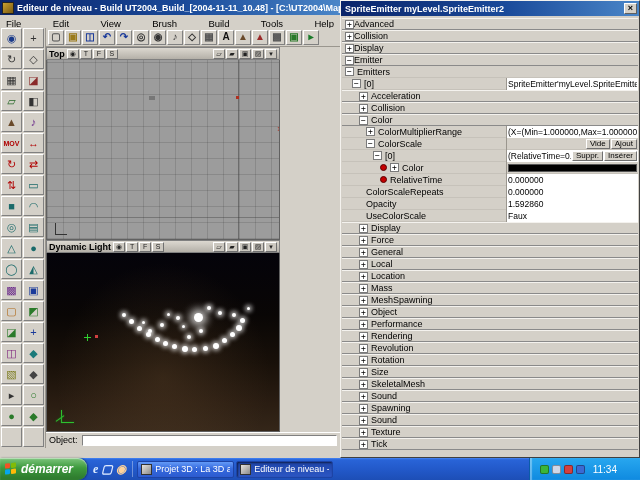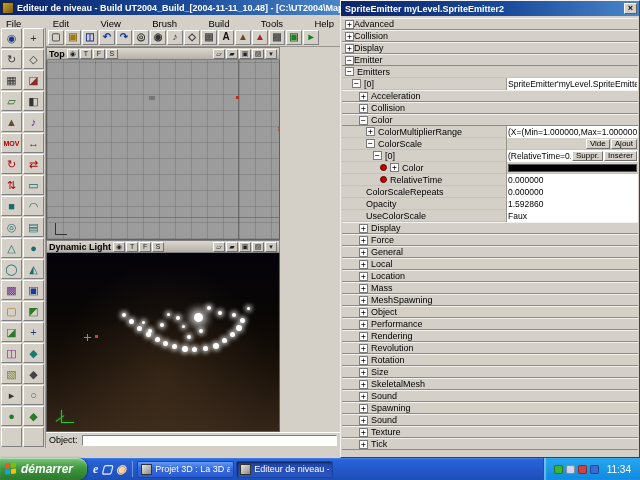--- a/index.html
+++ b/index.html
@@ -68,21 +68,21 @@
   .winflag{width:12px;height:12px;display:grid;grid-template-columns:5px 5px;grid-auto-rows:5px;gap:1px;transform:skewY(-6deg);flex:none;}
   .winflag span{border-radius:1px;}
   .wf-r{background:#f35325;} .wf-g{background:#81bc06;} .wf-b{background:#05a6f0;} .wf-y{background:#ffba08;}
   #quick-launch{display:flex;align-items:center;gap:3px;padding:0 6px;border-right:1px solid rgba(255,255,255,.35);height:16px;flex:none;}
   .ql{font-family:"Liberation Serif",serif;font-style:italic;font-weight:bold;font-size:12px;color:#fff;line-height:1;}
   #tasks{display:flex;align-items:center;gap:2px;padding-left:4px;flex:1;min-width:0;}
   .task{width:97px;height:17px;border-radius:2px;border:1px solid #1d43a5;background:linear-gradient(180deg,#639af7 0%,#3569dd 45%,#2c5bd0 100%);color:#fff;font-size:9px;display:flex;align-items:center;gap:3px;padding:0 3px;box-sizing:border-box;overflow:hidden;white-space:nowrap;flex:none;}
   .task.active{background:linear-gradient(180deg,#1f45a8,#2c56c4);box-shadow:inset 1px 1px 2px rgba(0,0,0,.55);}
   .task-ico{width:9px;height:9px;background:linear-gradient(135deg,#e8e4dc,#8a8a8a);border:1px solid #333;flex:none;}
   .task-label{overflow:hidden;white-space:nowrap;}
-  #tray{margin-left:auto;height:22px;display:flex;align-items:center;gap:3px;padding:0 9px 0 10px;background:linear-gradient(180deg,#28a7ef 0%,#0f8ae0 100%);border-left:1px solid #0a5ca8;box-shadow:inset 2px 0 1px rgba(255,255,255,.35);flex:none;}
+  #tray{margin-left:auto;height:22px;display:flex;align-items:center;gap:3px;padding:0 23px 0 10px;background:linear-gradient(180deg,#28a7ef 0%,#0f8ae0 100%);border-left:1px solid #0a5ca8;box-shadow:inset 2px 0 1px rgba(255,255,255,.35);flex:none;}
   .tico{width:9px;height:9px;border-radius:2px;border:1px solid rgba(0,0,0,.35);box-sizing:border-box;}
   #clock{color:#fff;font-size:10px;margin-left:5px;}
 </style>
 </head>
 <body>
 
 <div id="root">
 
   <div id="main-titlebar">
     <span class="app-ico"></span>

